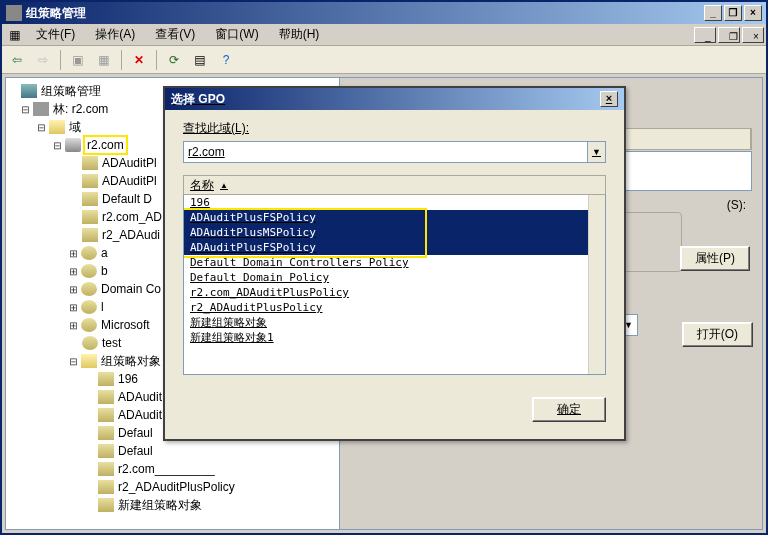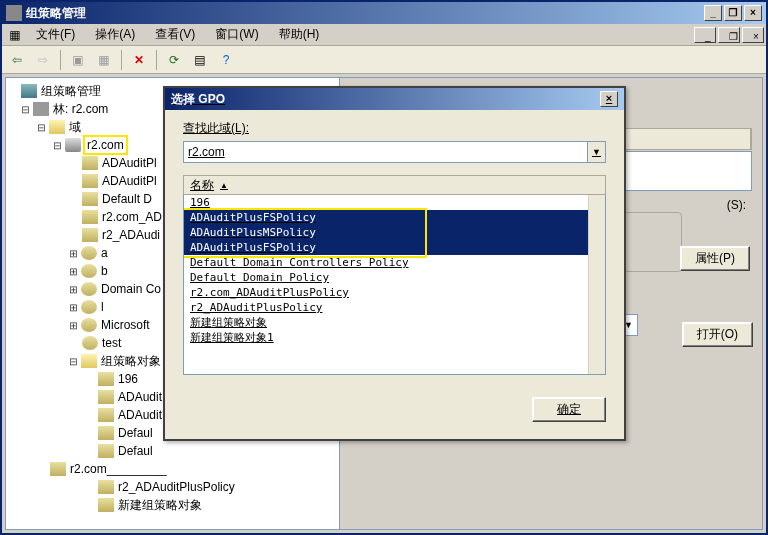--- a/index.html
+++ b/index.html
@@ -192,21 +192,21 @@
           <span class="label">ADAuditPl</span>
         </div>
       <div class="tree-item" style="padding-left:92px">
           <span class="icon icon-gpo"></span>
           <span class="label">Defaul</span>
         </div>
       <div class="tree-item" style="padding-left:92px">
           <span class="icon icon-gpo"></span>
           <span class="label">Defaul</span>
         </div>
-      <div class="tree-item" style="padding-left:44px">
+      <div class="tree-item" style="padding-left:92px">
           <span class="icon icon-gpo"></span>
           <span class="label">r2.com_________</span>
         </div>
       <div class="tree-item" style="padding-left:92px">
           <span class="icon icon-gpo"></span>
           <span class="label">r2_ADAuditPlusPolicy</span>
         </div>
       <div class="tree-item" style="padding-left:92px">
           <span class="icon icon-gpo"></span>
           <span class="label">新建组策略对象</span>

